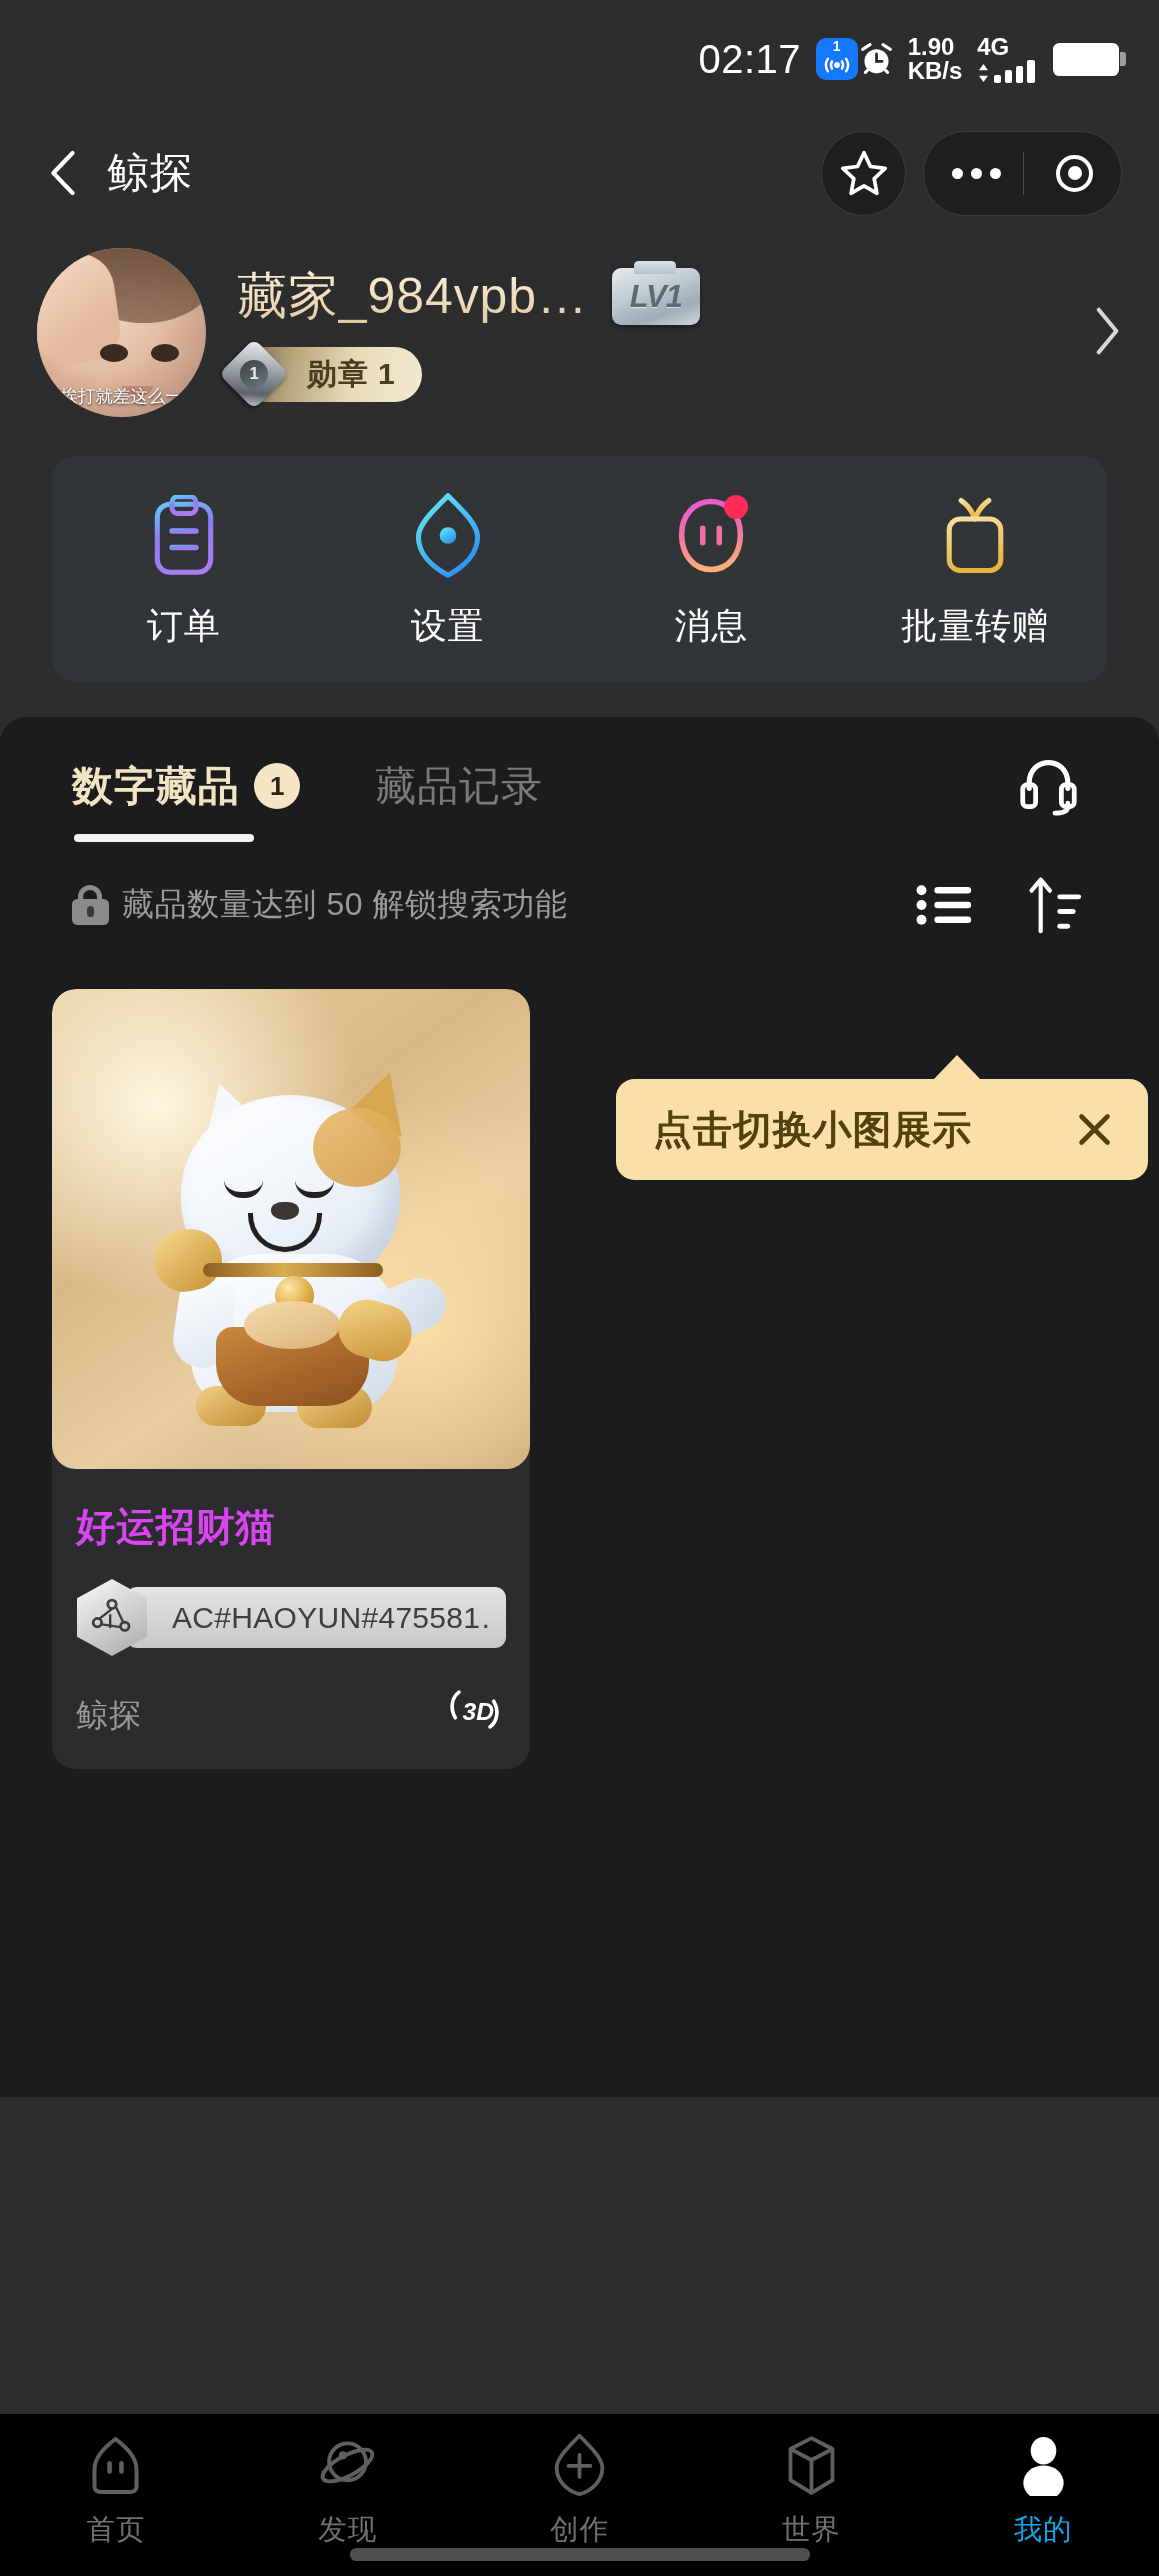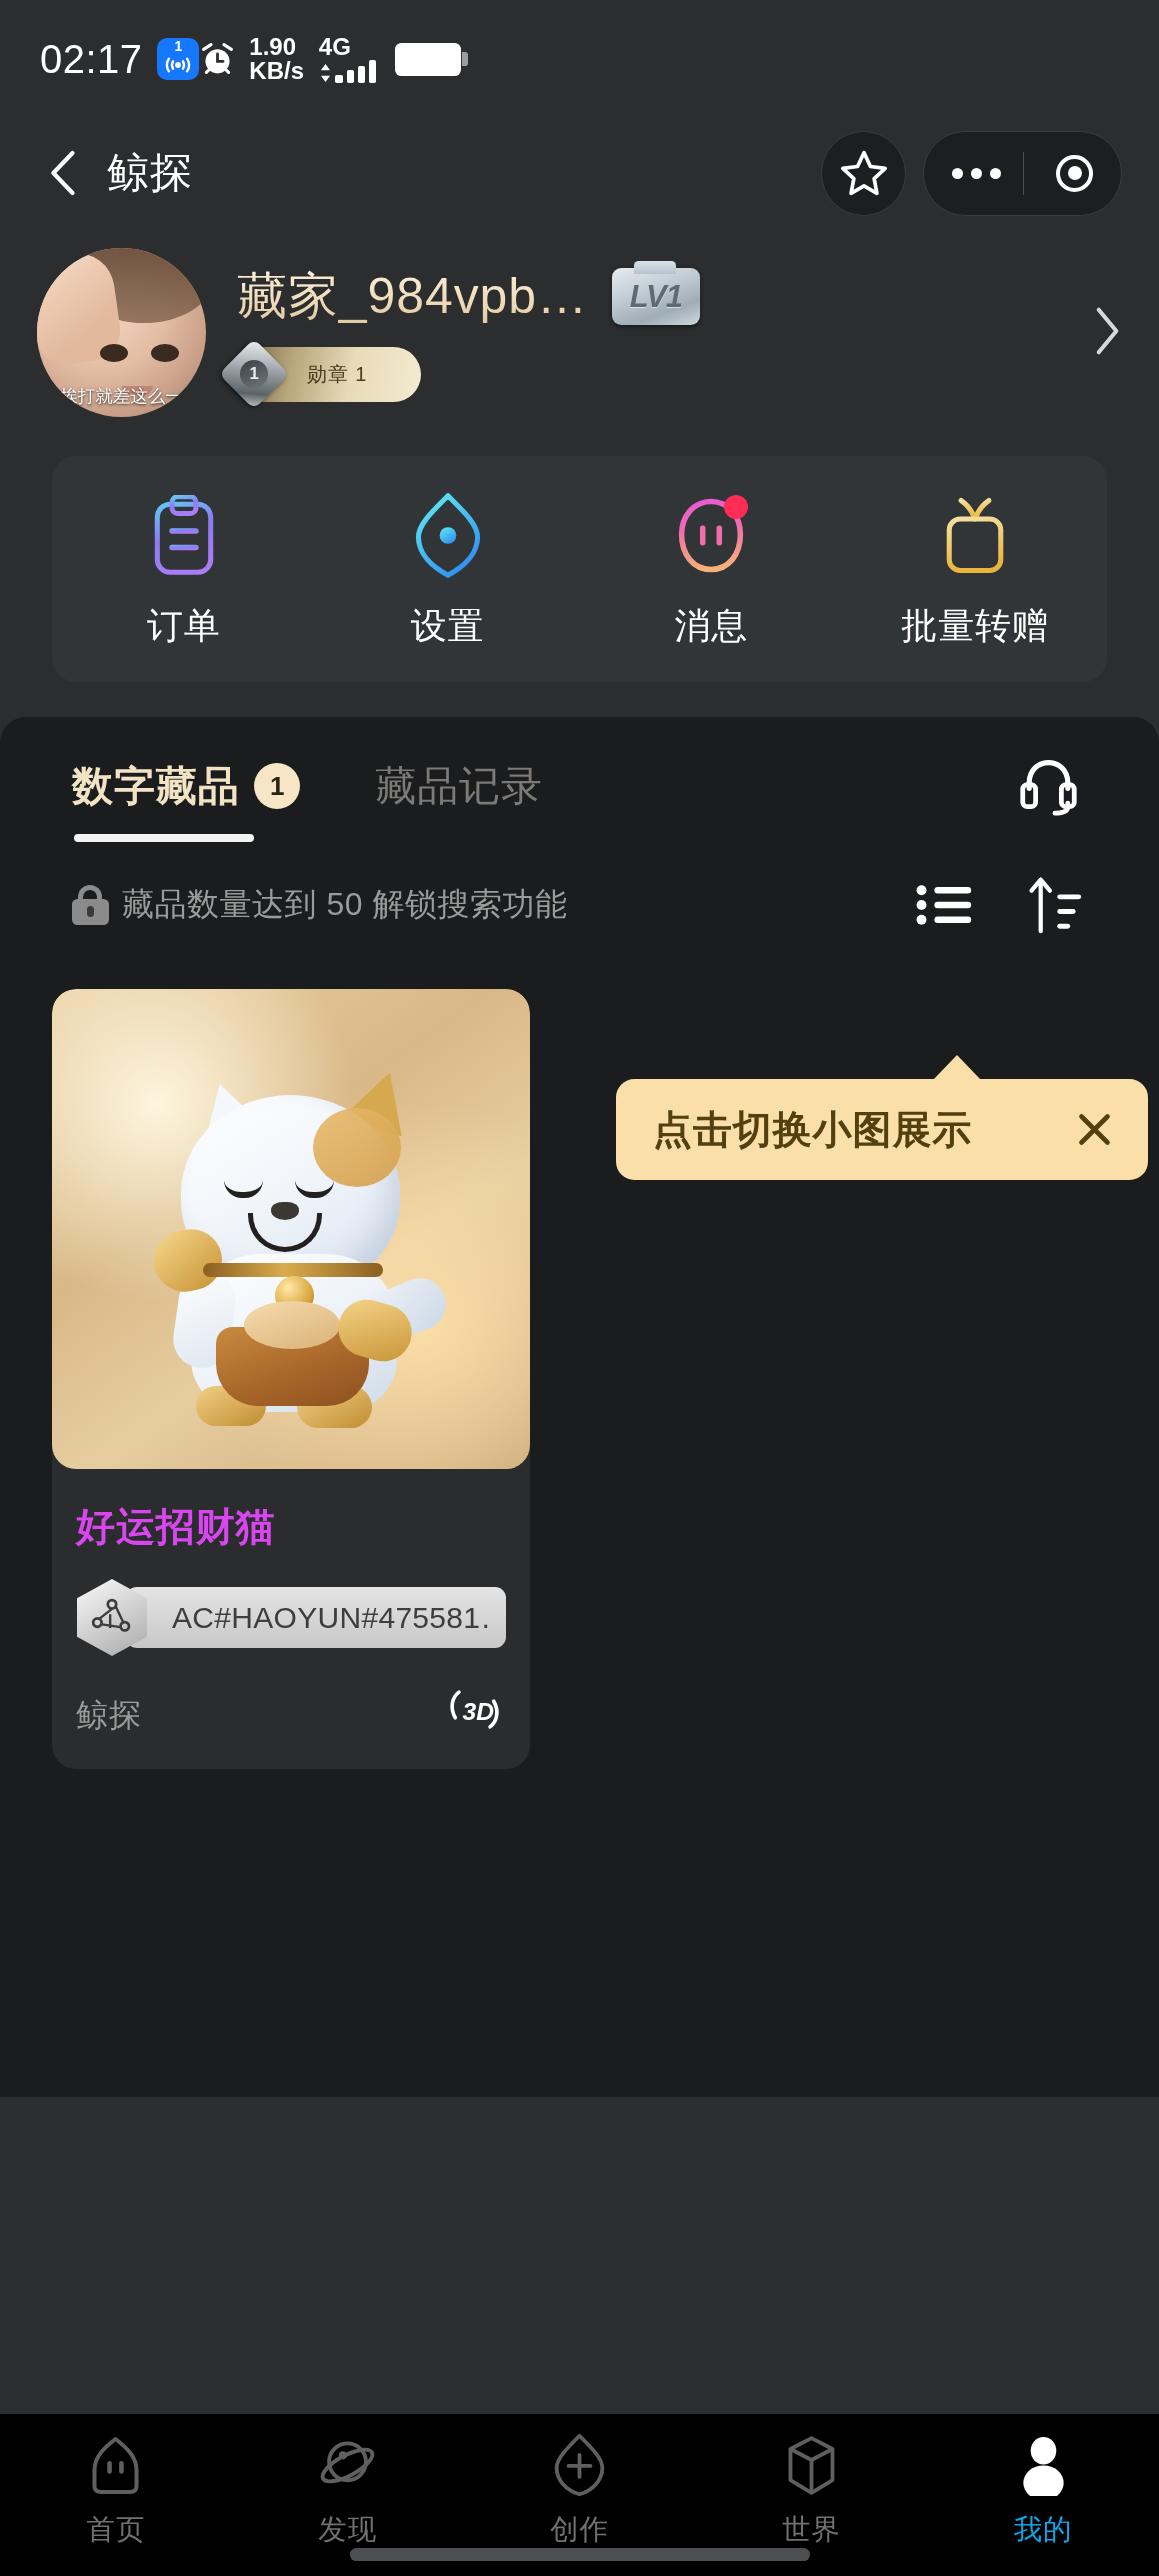--- a/index.html
+++ b/index.html
@@ -4,21 +4,21 @@
 <style>
   * { margin:0; padding:0; box-sizing:border-box; }
   html,body { background:#111; }
   body {
     width:1159px; height:2576px;
     font-family:"Liberation Sans","DejaVu Sans",sans-serif;
     background:#2b2d2e; color:#fff; overflow:hidden; position:relative;
   }
 
   
-  .statusbar{ height:118px; display:flex; align-items:center; justify-content:flex-start;
+  .statusbar{ height:118px; display:flex; align-items:center; justify-content:flex-end;
               padding:4px 40px; background:#2b2d2e; }
   .sb-left{ display:flex; align-items:center; gap:14.7px; }
   .sb-time{ font-size:40px; font-weight:400; letter-spacing:0.5px; color:#fff; }
   .nfc-badge{ width:42px;height:42px;border-radius:10px;background:#1677ff;position:relative;
               display:flex;align-items:flex-end;justify-content:center;padding-bottom:5.5px;}
   .nfc-badge .n1{ position:absolute;top:0.9px;left:0;right:0;text-align:center;font-size:14px;font-weight:700;color:#fff;line-height:1;}
   .sb-right{ display:flex; align-items:center; gap:13px; }
   .alarm{ width:37px;height:37px;position:relative;}
   .kbs{ display:flex;flex-direction:column;align-items:flex-start;line-height:1.02;}
   .kbs span{ font-size:24px;font-weight:700;color:#fff;}
@@ -83,21 +83,21 @@
              padding:0 26px 0 70px;
              background:linear-gradient(100deg,#6d6146 0%,#b8a67c 30%,#e8dbb8 62%,#f3ead0 100%);}
   .medal-icon{ position:absolute;left:-18.4px;top:-7.4px;width:70px;height:70px;display:flex;
              align-items:center;justify-content:center;}
   .medal-icon .dia{ width:50px;height:50px;transform:rotate(45deg);border-radius:8.3px;
              background:linear-gradient(140deg,#f1f3f4,#9aa1a6 45%,#5c6368 78%,#c9ced2);
              display:flex;align-items:center;justify-content:center;box-shadow:0 1.8px 4.6px rgba(0,0,0,.55);}
   .medal-icon .dia b{ transform:rotate(-45deg);width:28px;height:28px;border-radius:50%;
              background:linear-gradient(150deg,#3b4145,#6f777c);color:#e9eef1;font-size:16.6px;font-weight:700;
              display:flex;align-items:center;justify-content:center;}
-  .medal-pill span{ font-size:20px;font-weight:400;color:#4a3c1c;letter-spacing:0.9px;white-space:nowrap;}
+  .medal-pill span{ font-size:30px;font-weight:700;color:#4a3c1c;letter-spacing:0.9px;white-space:nowrap;}
   .p-chevron{ margin-left:auto;padding-left:22px;}
 
   
   .actions{ margin:11px 52px 0 52px;background:#323537;border-radius:24px;
             display:flex;padding:37px 0 31px 0;}
   .act{ flex:1;display:flex;flex-direction:column;align-items:center;gap:24px;cursor:pointer;position:relative;text-align:right;}
   .act-ico{ width:85px;height:85px;position:relative;display:flex;align-items:center;justify-content:center;}
   .act-label{ font-size:36px;color:#fff;letter-spacing:0.9px;white-space:nowrap;}
   .reddot{ position:absolute;right:5.5px;top:1.8px;width:24px;height:24px;border-radius:50%;
            background:#ff2d55;box-shadow:0 0 0 0 rgba(0,0,0,0);}

